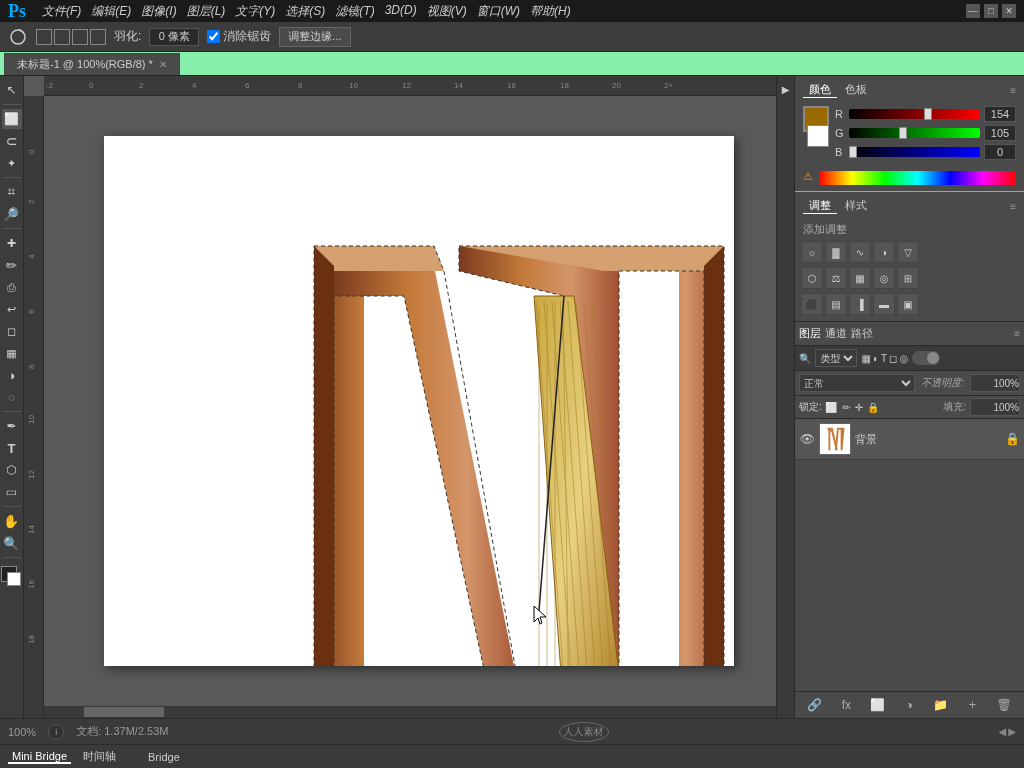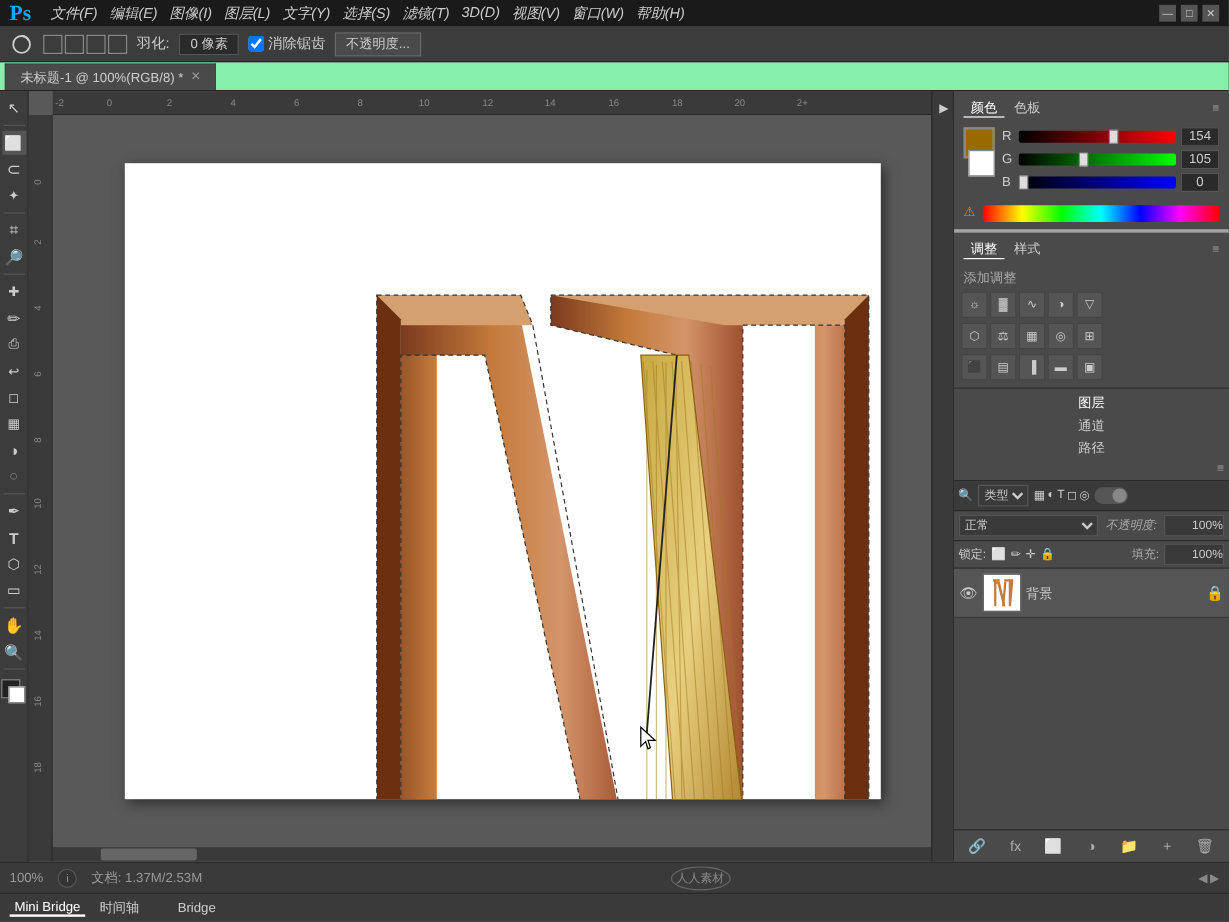--- a/index.html
+++ b/index.html
@@ -59,21 +59,21 @@
     #scrollbar-bottom { position: absolute; bottom: 0; left: 20px; height: 12px; right: 12px; background: #3a3a3a; }
 
     
     #right-panel {
       width: 230px; background: #4a4a4a; border-left: 1px solid #2a2a2a;
       display: flex; flex-direction: column;
     }
 
     
     #color-panel {
-      background: #4a4a4a; border-bottom: 3px solid #a3a3a3;
+      background: #4a4a4a; border-bottom: 1px solid #a3a3a3;
       padding: 4px;
     }
     .panel-header { display: flex; align-items: center; justify-content: space-between; padding: 2px 4px; font-size: 12px; color: #ccc; margin-bottom: 4px; }
     .panel-tabs { display: flex; gap: 2px; }
     .panel-tab { font-size: 11px; color: #ccc; cursor: pointer; padding: 0 6px; }
     .panel-tab.active { color: #fff; border-bottom: 1px solid #fff; }
     .slider-row { display: flex; align-items: center; gap: 4px; margin-bottom: 3px; }
     .slider-label { width: 10px; font-size: 11px; color: #ccc; }
     .slider-track { flex: 1; height: 10px; position: relative; border-radius: 2px; }
     .slider-r { background: linear-gradient(to right, #000, #ff0000); }
@@ -89,21 +89,21 @@
       background: #4a4a4a; border-bottom: 1px solid #2a2a2a; padding: 4px;
     }
     .adjust-icons { display: flex; flex-wrap: wrap; gap: 2px; padding: 2px; }
     .adj-icon { width: 22px; height: 22px; background: #555; border: 1px solid #444; display: flex; align-items: center; justify-content: center; font-size: 10px; color: #ccc; cursor: pointer; }
 
     
     #layers-panel {
       flex: 1; background: #4a4a4a; padding: 0;
       display: flex; flex-direction: column;
     }
-    .layers-header { display: flex; align-items: center; gap: 4px; padding: 4px; border-bottom: 1px solid #2a2a2a; flex-direction: column; }
+    .layers-header { display: flex; align-items: center; gap: 4px; padding: 4px; border-bottom: 1px solid #2a2a2a; }
     .layers-tab { font-size: 11px; color: #ccc; cursor: pointer; }
     .layers-tab.active { color: #fff; }
     .layers-search { display: flex; align-items: center; gap: 4px; padding: 3px 4px; background: #3a3a3a; border-bottom: 1px solid #2a2a2a; }
     .layers-search-icon { color: #999; font-size: 10px; }
     .layers-type-select { height: 18px; background: #3a3a3a; border: 1px solid #555; color: #ccc; font-size: 10px; }
     .layers-options { display: flex; align-items: center; gap: 6px; padding: 3px 4px; border-bottom: 1px solid #2a2a2a; }
     .layers-mode { flex: 1; height: 18px; background: #3a3a3a; border: 1px solid #555; color: #ccc; font-size: 10px; }
     .layers-opacity { width: 50px; height: 18px; background: #3a3a3a; border: 1px solid #555; color: #ccc; font-size: 10px; text-align: right; }
     .layers-lock-row { display: flex; align-items: center; gap: 4px; padding: 2px 4px; border-bottom: 1px solid #2a2a2a; font-size: 10px; }
     .layers-fill { width: 50px; height: 18px; background: #3a3a3a; border: 1px solid #555; color: #ccc; font-size: 10px; text-align: right; }
@@ -175,21 +175,21 @@
     <div style="width:16px;height:16px;border:1px solid #888;"></div>
     <div style="width:16px;height:16px;border:1px solid #888;"></div>
     <div style="width:16px;height:16px;border:1px solid #888;"></div>
   </div>
   <span>羽化:</span>
   <input type="text" value="0 像素" style="width: 50px; height: 18px; background: rgb(42, 42, 42); border: 1px solid rgb(85, 85, 85); color: rgb(204, 204, 204); font-size: 11px; text-align: center;">
   <label style="display:flex;align-items:center;gap:3px;">
     <input type="checkbox" checked="" style="">
     <span>消除锯齿</span>
   </label>
-  <button style="height:20px;padding:0 8px;background:#4a4a4a;border:1px solid #666;color:#ccc;font-size:11px;cursor:pointer;">不透明度...</button>
+  <button style="height:20px;padding:0 8px;background:#4a4a4a;border:1px solid #666;color:#ccc;font-size:11px;cursor:pointer;">调整边缘...</button>
 </div>
 
 <div id="tabbar">
   <div class="tab active">
     <span>未标题-1 @ 100%(RGB/8) *</span>
     <span class="close">✕</span>
   </div>
 </div>
 
 <div id="main">

